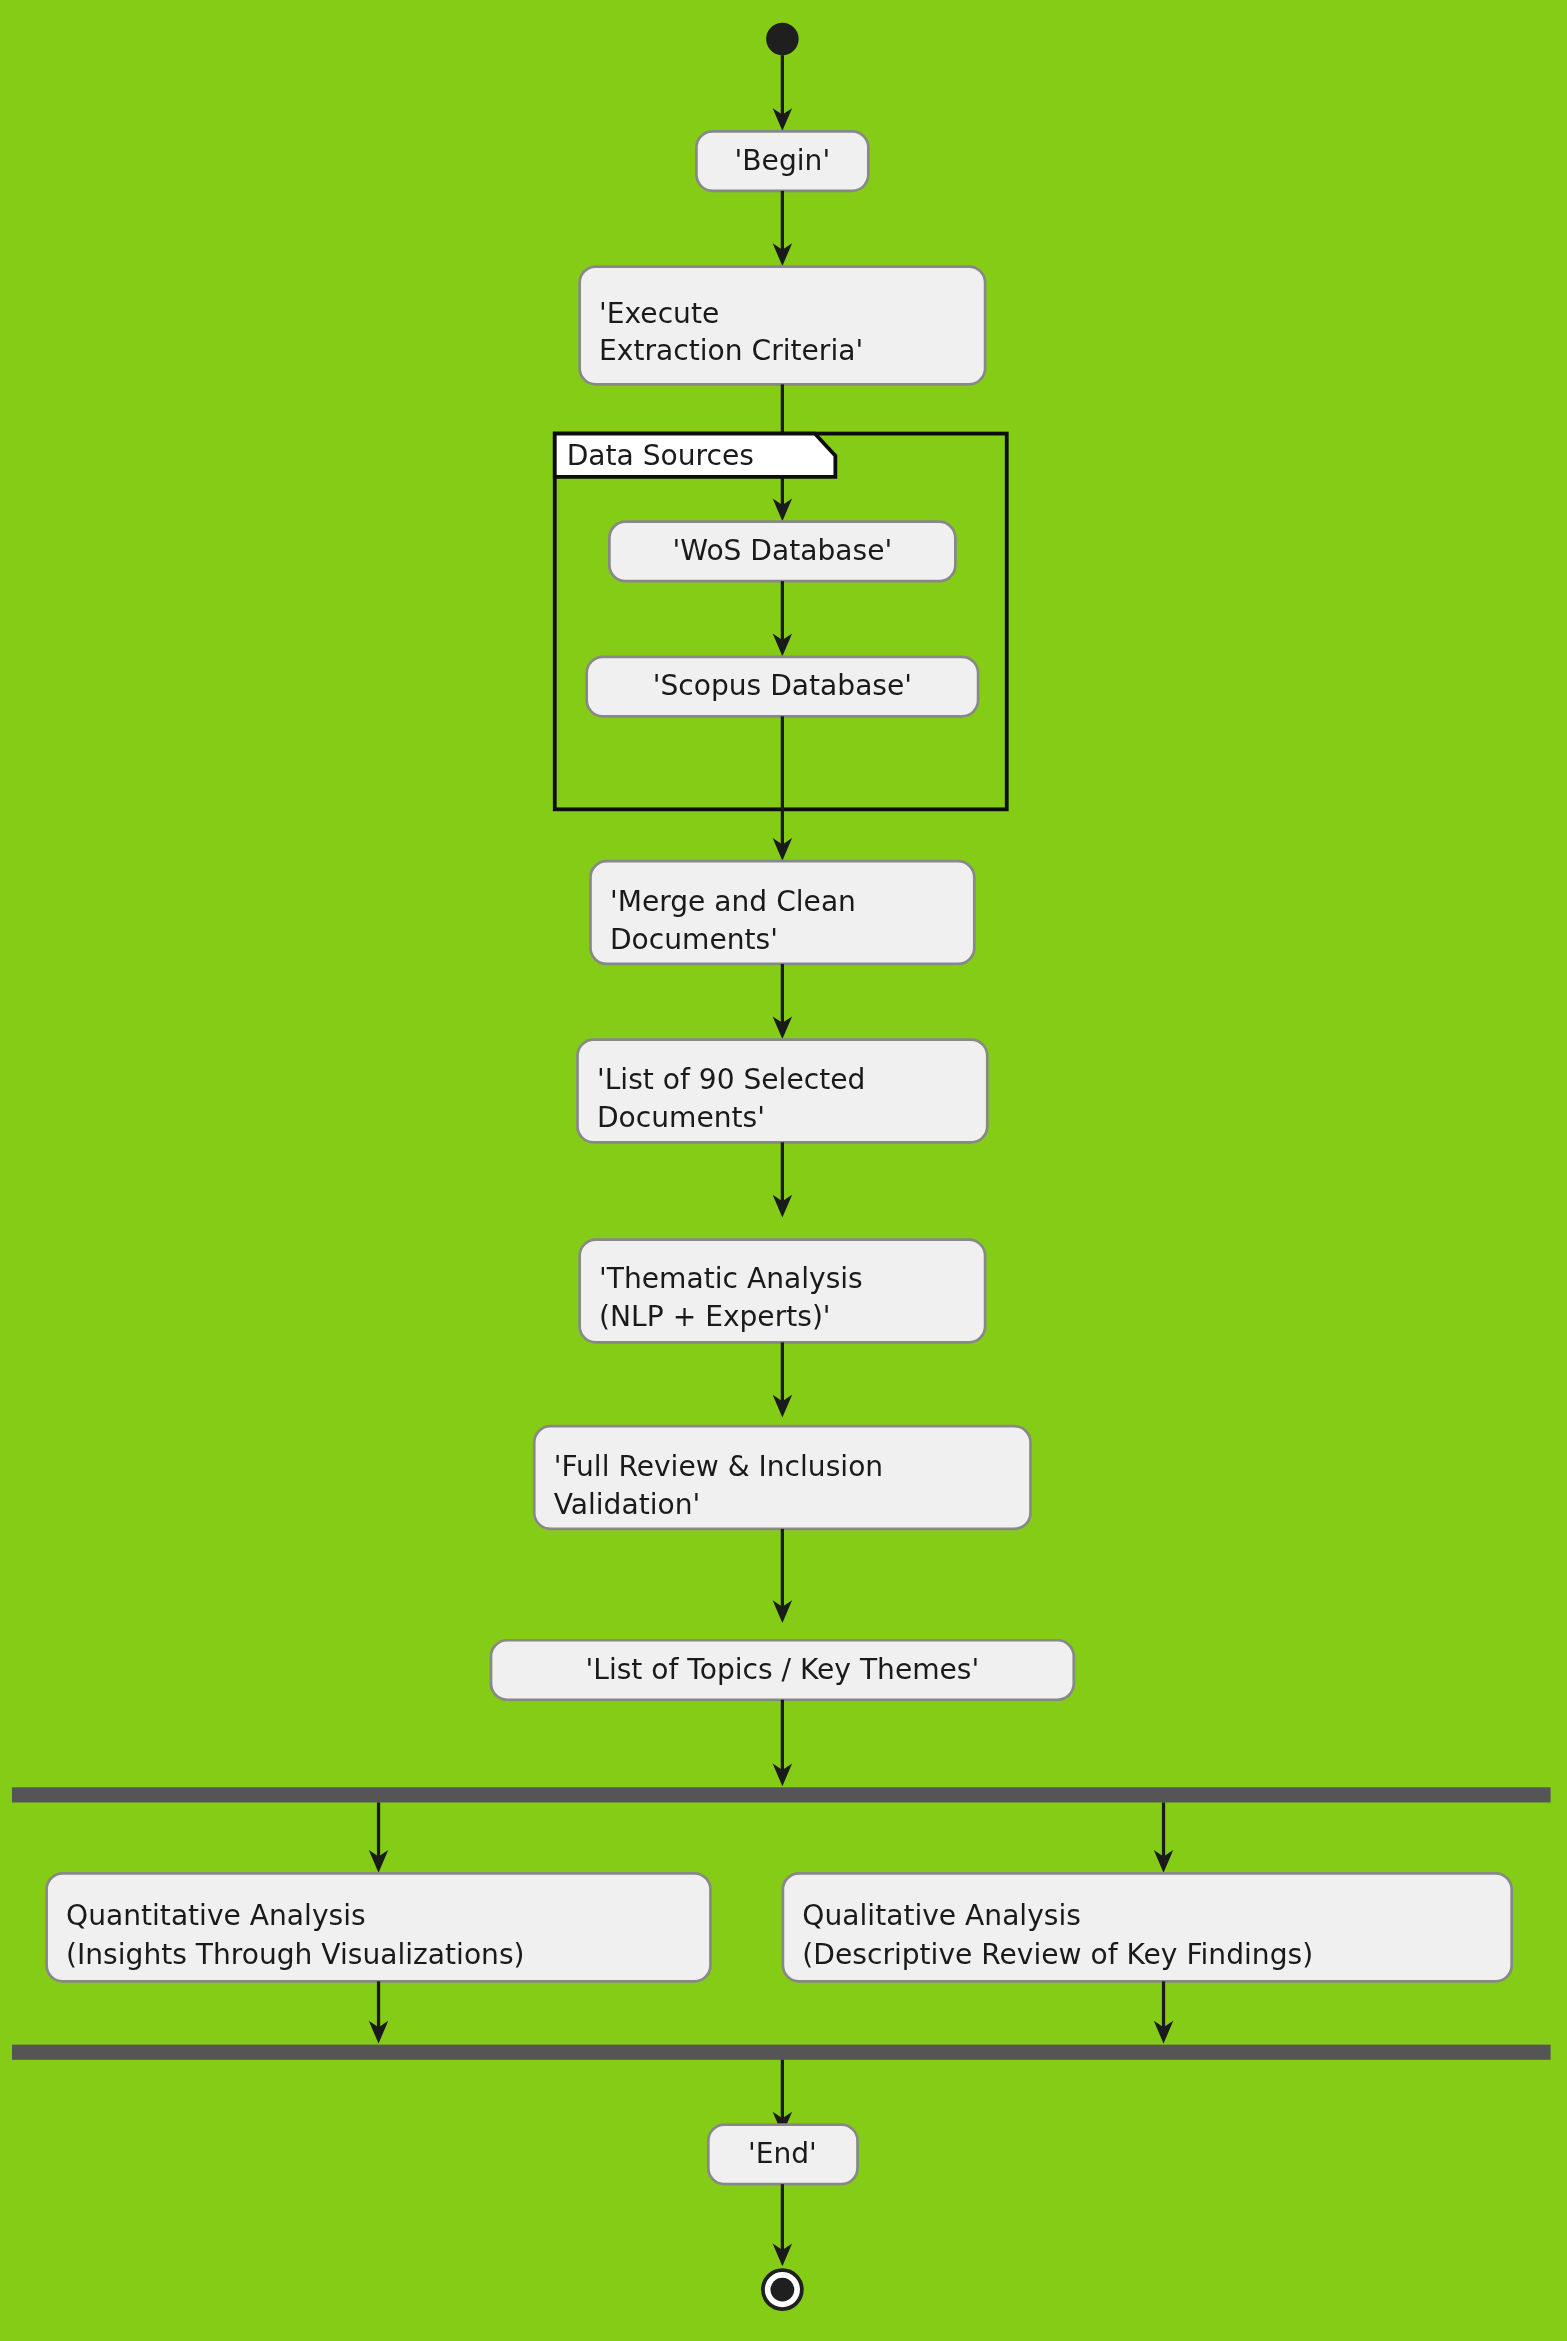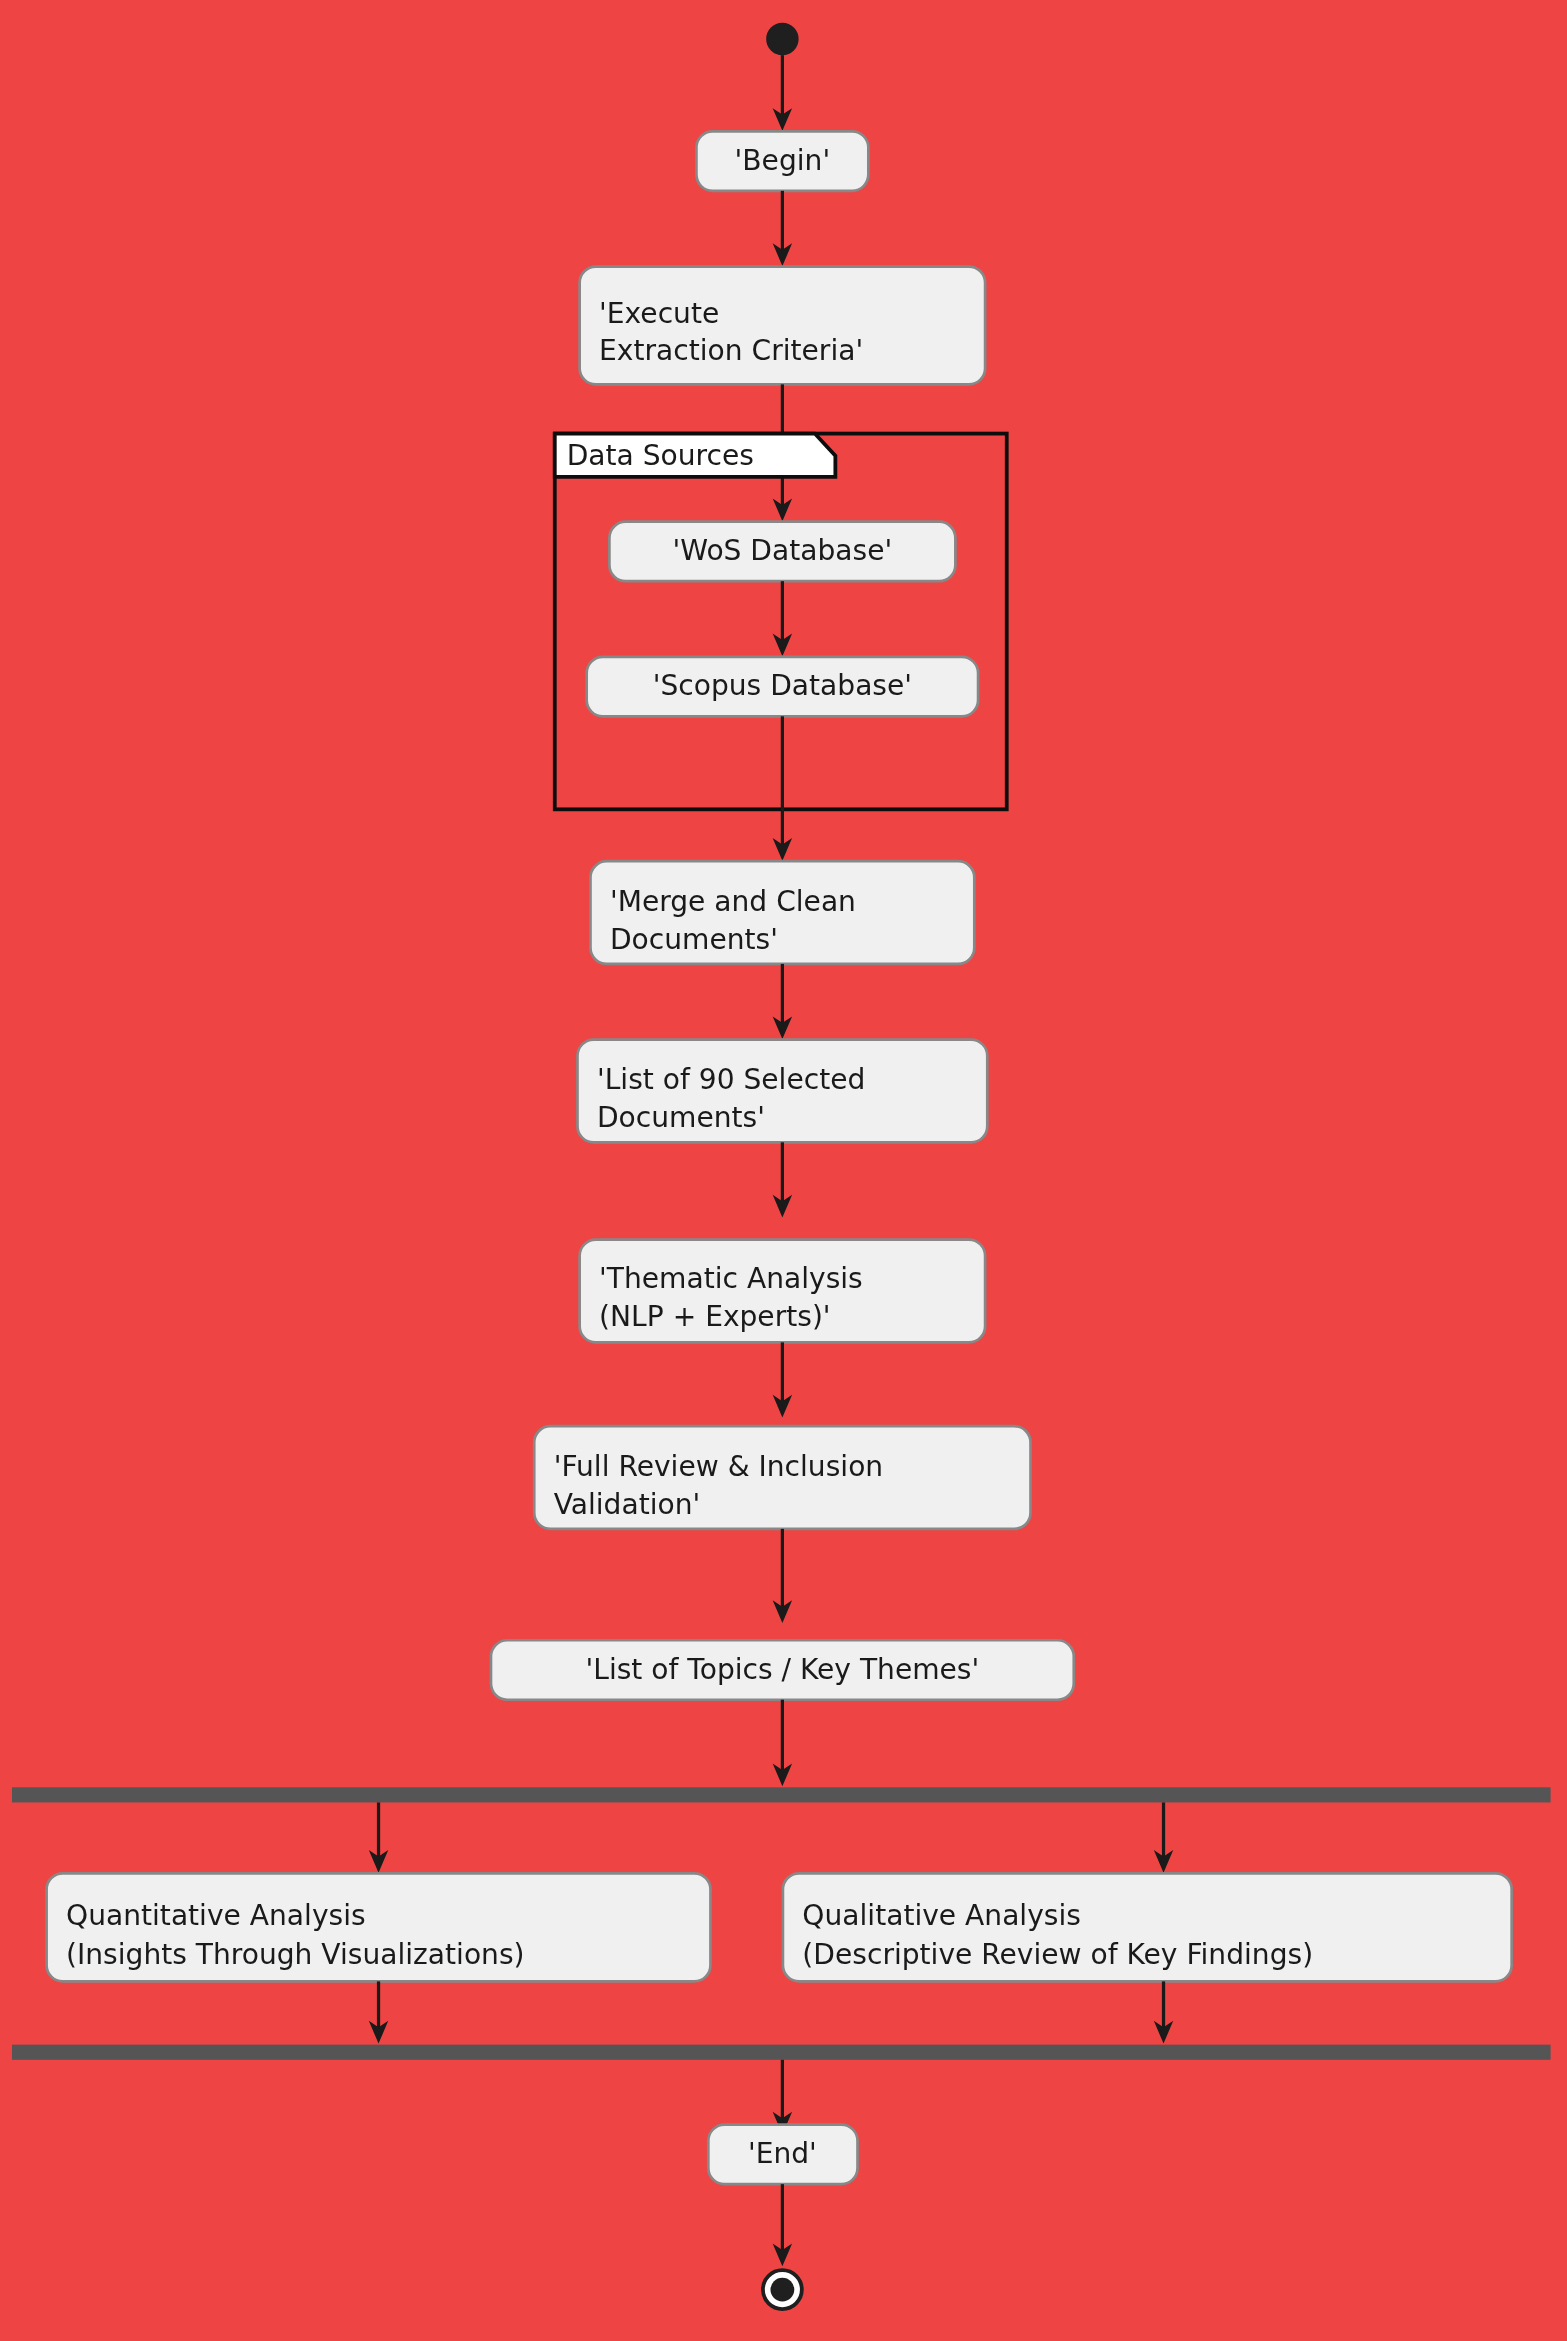--- a/index.html
+++ b/index.html
@@ -10,21 +10,21 @@
   body {
     width: 1568px;
     height: 2342px;
     font-family: "DejaVu Sans", sans-serif;
     overflow: hidden;
   }
   #diagram-root {
     position: relative;
     width: 1568px;
     height: 2342px;
-    background: #ef4444;
+    background: #84cc16;
   }
   svg.diagram {
     display: block;
     width: 1568px;
     height: 2342px;
   }
   .node-label {
     font-family: "DejaVu Sans", sans-serif;
     font-size: 52px;
     fill: #1a1a1a;

